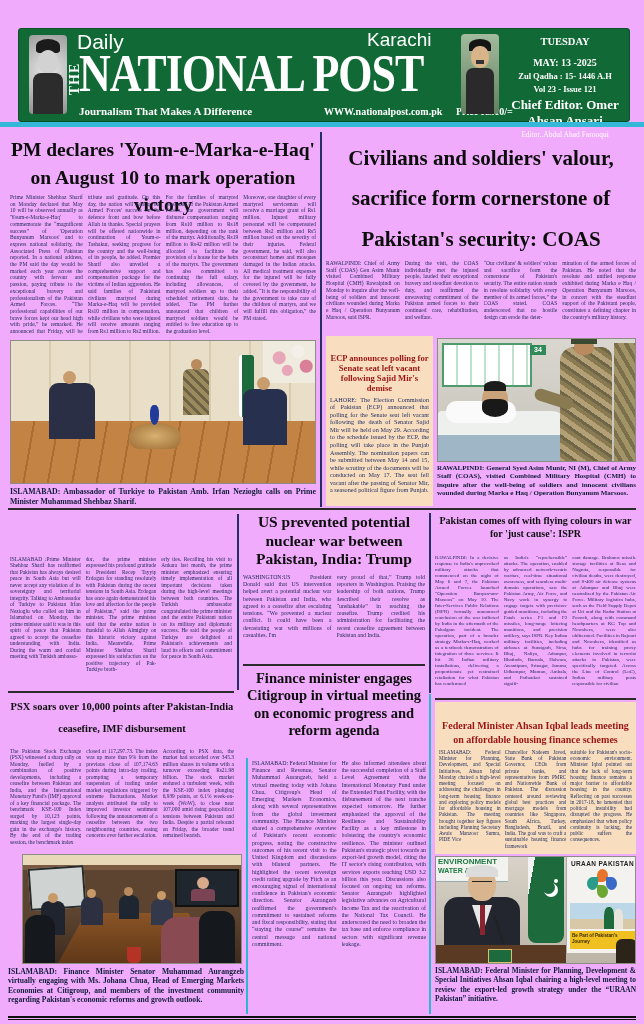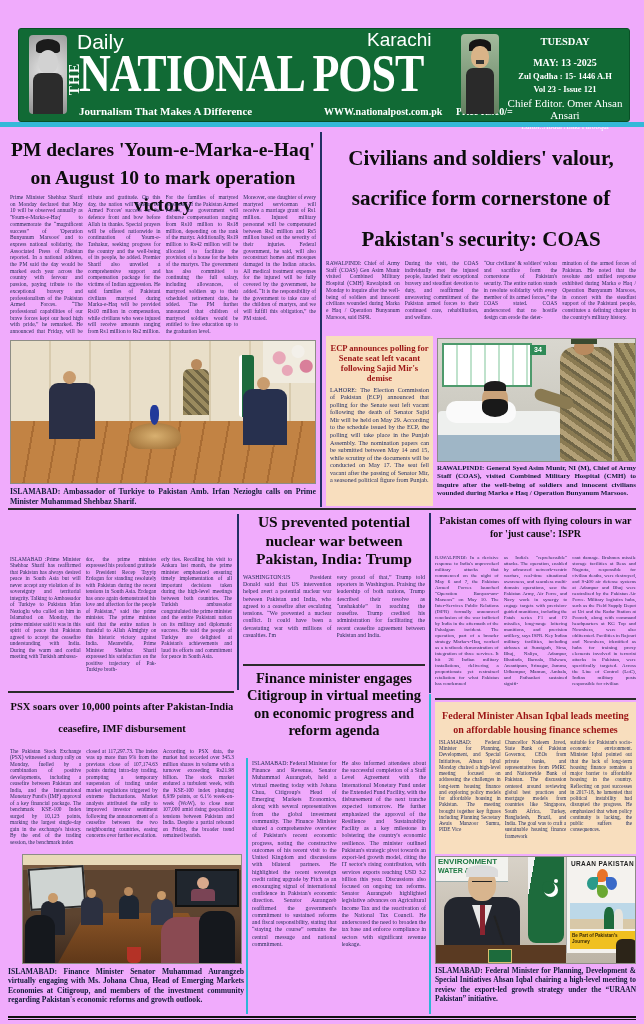--- a/index.html
+++ b/index.html
@@ -13,21 +13,21 @@
   .portrait{position:absolute;overflow:hidden;border-radius:4px;}
   .cyanbar{position:absolute;left:0;top:122px;width:644px;height:5px;background:#35b8d8;}
   
   .hl{font-family:"Liberation Serif",serif;font-weight:bold;color:#0d0d0d;text-align:center;position:absolute;}
   .cols{position:absolute;display:flex;gap:5px;}
   .cols>div{flex:1;font-family:"Liberation Serif",serif;text-align:justify;color:#1d2a52;overflow:hidden;}
   .cap{position:absolute;font-family:"Liberation Serif",serif;font-weight:bold;color:#101c38;text-align:justify;}
   .vline{position:absolute;width:2px;background:#223064;}
   .vcyan{position:absolute;width:2px;background:#2db6d6;}
   .hline{position:absolute;background:#2b2b2b;height:2px;}
-  .peachbox{position:absolute;background:#f8debe;padding:7px 4px;box-sizing:border-box;}
+  .peachbox{position:absolute;background:#f8debe;padding:17px 4px;box-sizing:border-box;}
   .boxtitle{font-family:"Liberation Serif",serif;font-weight:bold;color:#9b1414;text-align:center;}
   .boxbody{font-family:"Liberation Serif",serif;color:#233064;text-align:justify;overflow:hidden;}
   .photo{position:absolute;overflow:hidden;border:1px solid #8d8d85;box-sizing:border-box;padding-left:36px;}
   .footerline{position:absolute;left:8px;top:1016px;width:628px;height:4px;
               border-top:2px solid #111;border-bottom:1px solid #111;box-sizing:border-box;}
 </style>
 </head>
 <body>
 
 <div class="page">
@@ -49,21 +49,21 @@
       <div class="abs" style="left:8px;top:5px;width:22px;height:12px;background:#151515;border-radius:50% 50% 0 0;"></div>
       <div class="abs" style="left:10px;top:12px;width:18px;height:22px;background:#d9b488;border-radius:45%;"></div>
       <div class="abs" style="left:15px;top:26px;width:8px;height:4px;background:#333;"></div>
       <div class="abs" style="left:5px;top:34px;width:28px;height:46px;background:#2a2a2a;border-radius:7px 7px 0 0;"></div>
     </div>
     <div class="abs" style="left:484px;top:7px;width:124px;text-align:center;color:#fff;">
       <div style="font-weight:bold;font-size:10.5px;margin-bottom:10px;">TUESDAY</div>
       <div style="font-weight:bold;font-size:10px;margin-bottom:3px;">MAY: 13 -2025</div>
       <div style="font-weight:bold;font-size:8.5px;margin-bottom:3px;">Zul Qadha : 15- 1446 A.H</div>
       <div style="font-weight:bold;font-size:8.5px;margin-bottom:3px;">Vol 23 - Issue 121</div>
-      <div style="font-size:11px;margin-bottom:1px;">Chief Editor. Omer Ahsan Ansari</div>
+      <div style="font-size:13px;margin-bottom:1px;font-weight:bold;">Chief Editor. Omer Ahsan Ansari</div>
       <div style="font-size:7.5px;">Editor..Abdul Ahad Farooqui</div>
     </div>
   </div>
   <div class="cyanbar"></div>
 
   <div class="hl" style="left:10px;top:136px;width:306px;font-size:19.5px;line-height:1.42;">PM declares 'Youm-e-Marka-e-Haq' on August 10 to mark operation victory</div>
   <div class="cols" style="left:10px;top:194px;width:306px;height:140px;font-size:5.5px;line-height:1.22;">
     <div>Prime Minister Shehbaz Sharif on Monday declared that May 10 will be observed annually as 'Youm-e-Marka-e-Haq' to commemorate the “magnificent success” of 'Operation Bunyanum Marsoos' and to express national solidarity, the Associated Press of Pakistan reported. In a national address, the PM said the day would be marked each year across the country with fervour and passion, paying tribute to the exceptional bravery and professionalism of the Pakistan Armed Forces. “The professional capabilities of our brave forces kept our head high with pride,” he remarked. He announced that Friday, will be observed as a special day of</div>
     <div>tribute and gratitude. On this day, the nation will honour the Armed Forces' success on the defence front and bow before Allah in thanks. Special prayers will be offered nationwide in continuation of Youm-e-Tashakur, seeking progress for the country and the well-being of its people, he added. Premier Sharif also unveiled a comprehensive support and compensation package for the victims of Indian aggression. He said families of Pakistani civilians martyred during Marka-e-Haq will be provided Rs10 million in compensation, while civilians who were injured will receive amounts ranging from Rs1 million to Rs2 million.</div>
     <div>For the families of martyred personnel of the Pakistan Armed Forces, the government will disburse compensation ranging from Rs10 million to Rs18 million, depending on the rank of the martyr. Additionally, Rs19 million to Rs42 million will be allocated to facilitate the provision of a house for the heirs of the martyrs. The government has also committed to continuing the full salary, including allowances, of martyred soldiers up to their scheduled retirement date, he added. The PM further announced that children of martyred soldiers would be entitled to free education up to the graduation level.</div>

